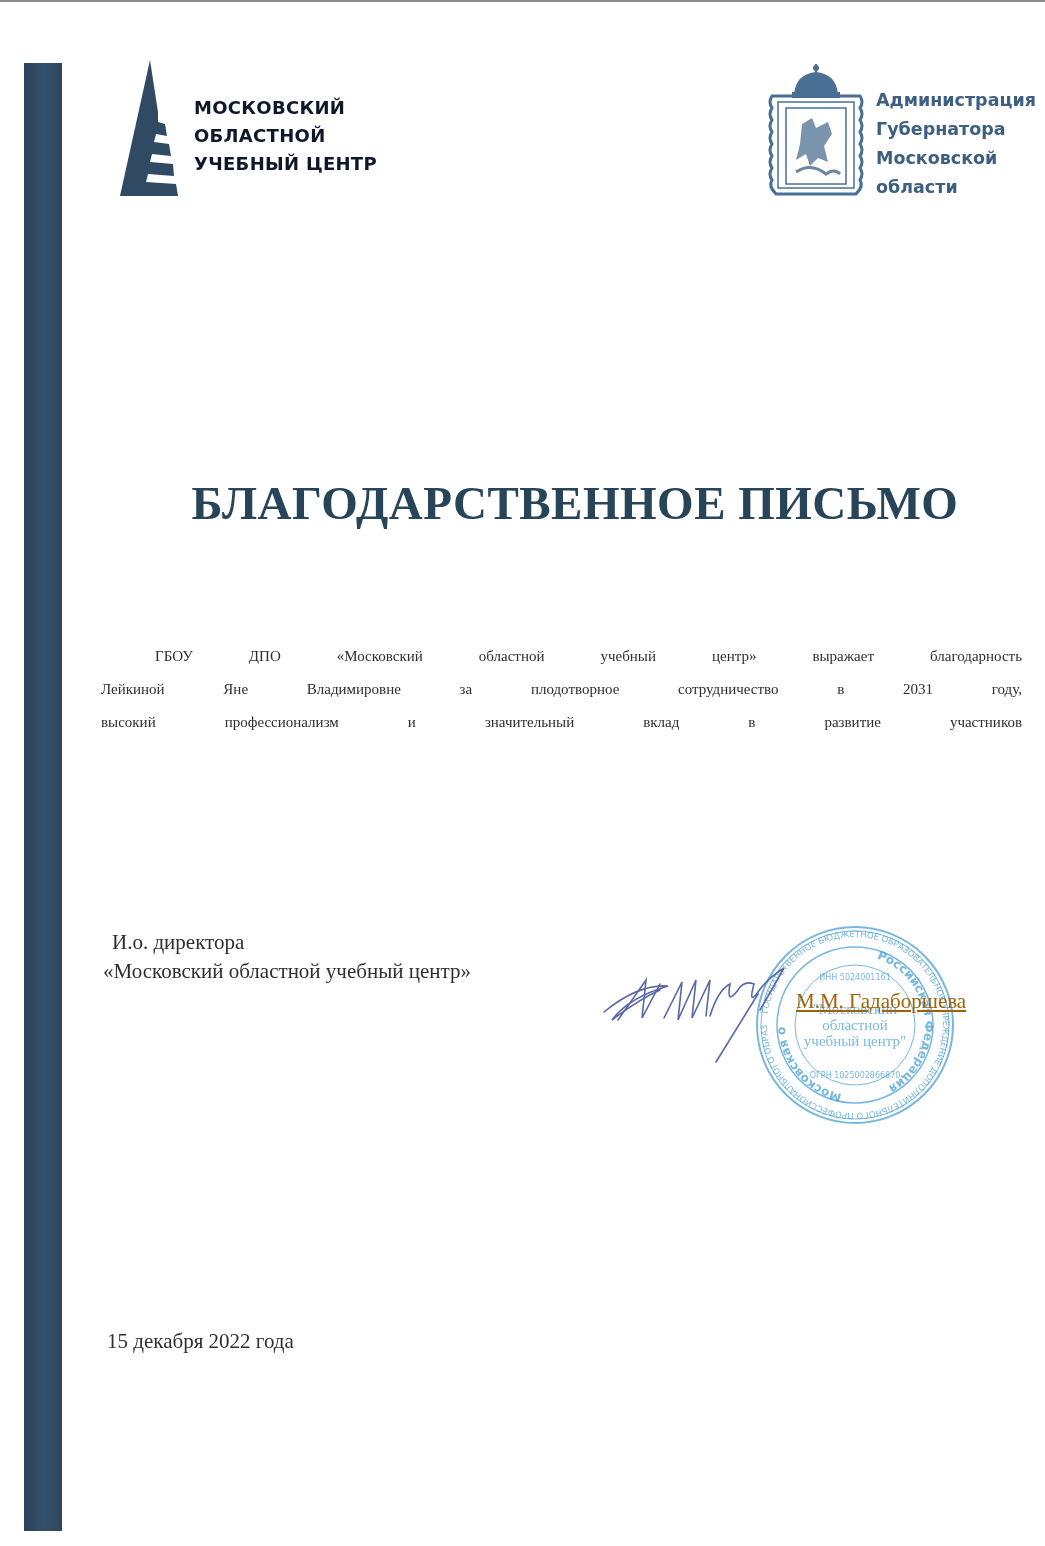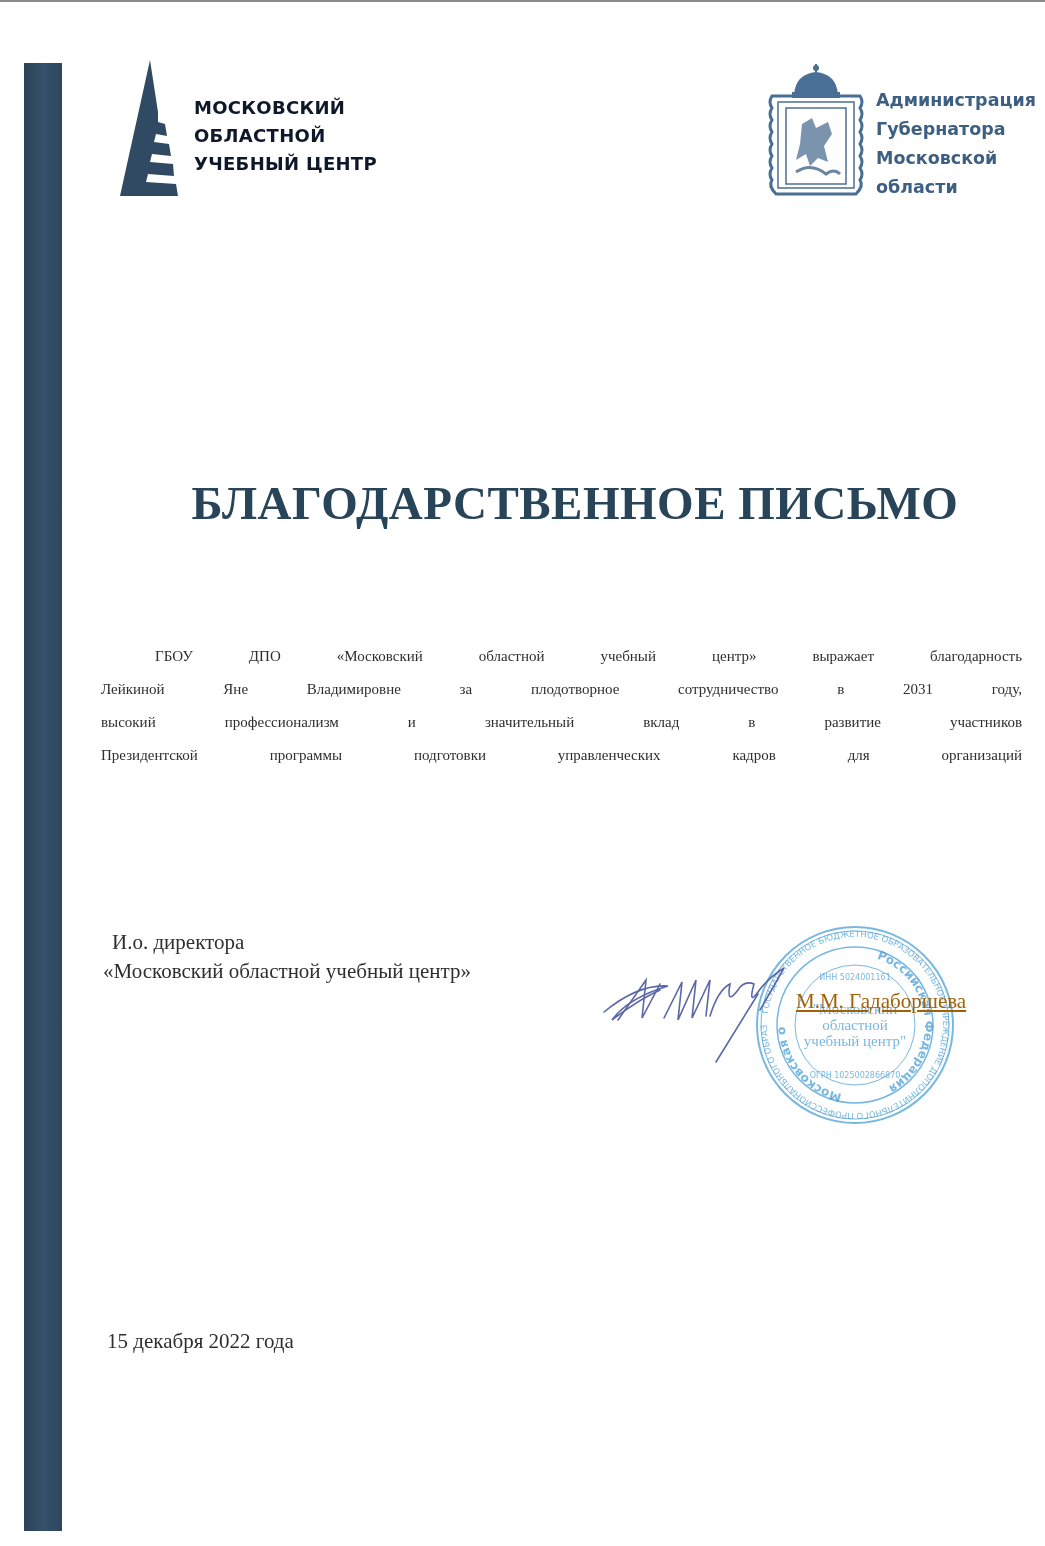--- a/index.html
+++ b/index.html
@@ -96,21 +96,20 @@
     <div>области</div>
   </div>
 </div>
 
 <div class="title">БЛАГОДАРСТВЕННОЕ ПИСЬМО</div>
 
 <div class="body-text">
   <span class="line first">ГБОУ ДПО «Московский областной учебный центр» выражает благодарность</span>
   <span class="line">Лейкиной Яне Владимировне за плодотворное сотрудничество в 2031 году,</span>
   <span class="line">высокий профессионализм и значительный вклад в развитие участников</span>
-  <span class="line">Президентской программы подготовки управленческих кадров для организаций</span>
 </div>
 
 <div class="sign-block">
   <span class="indent">И.о. директора</span>
   <span>«Московский областной учебный центр»</span>
 </div>
 
 <div class="stamp">
   <svg width="206" height="206" viewBox="0 0 206 206">
     <defs>

